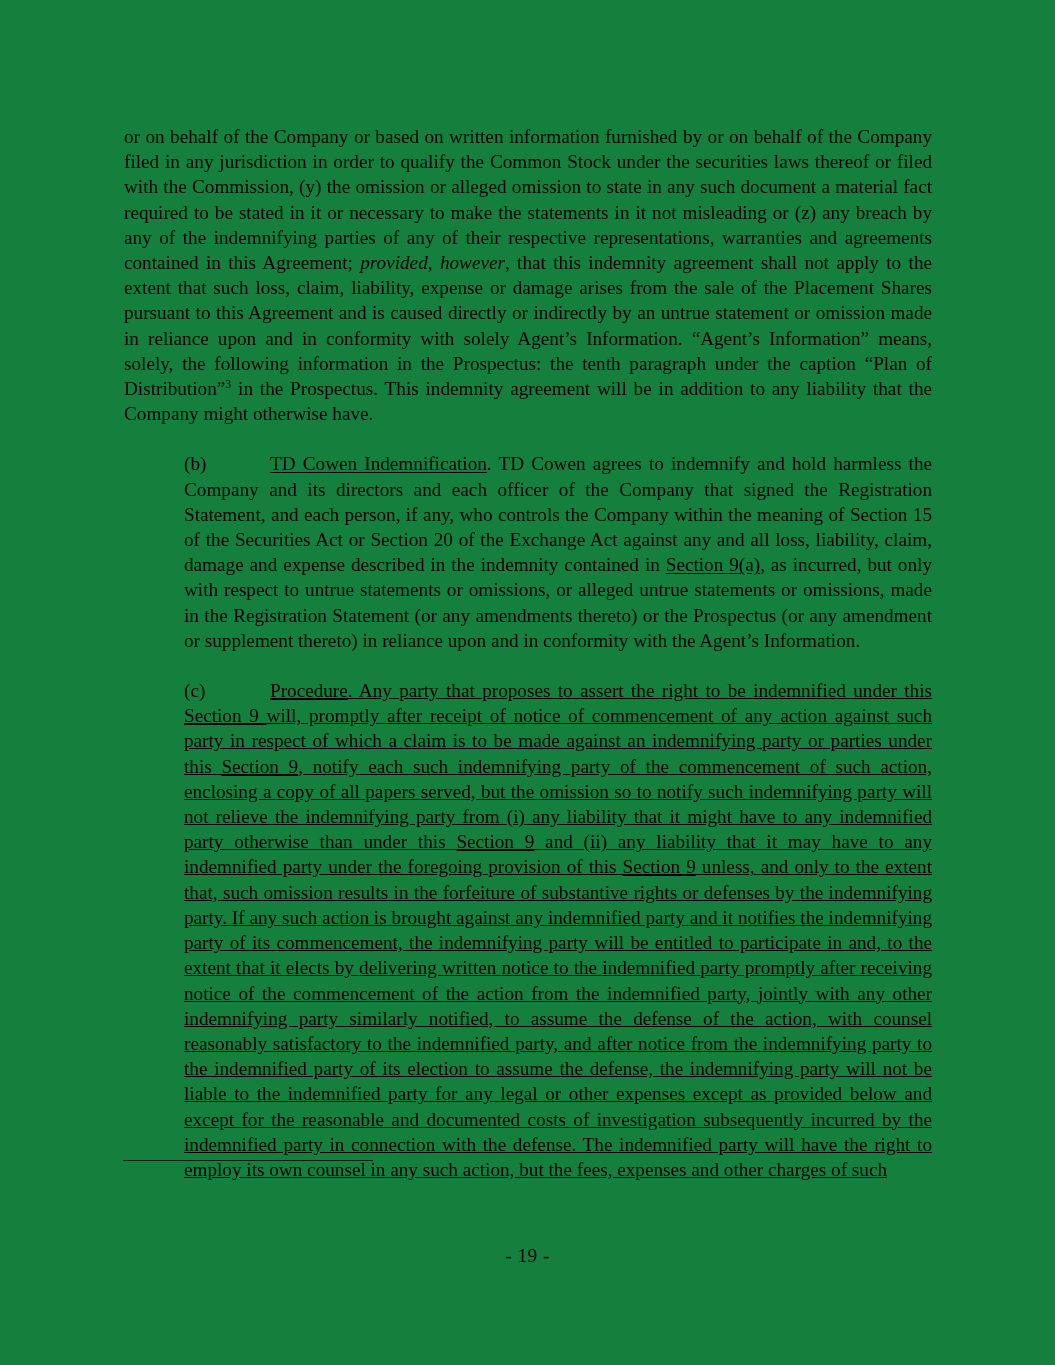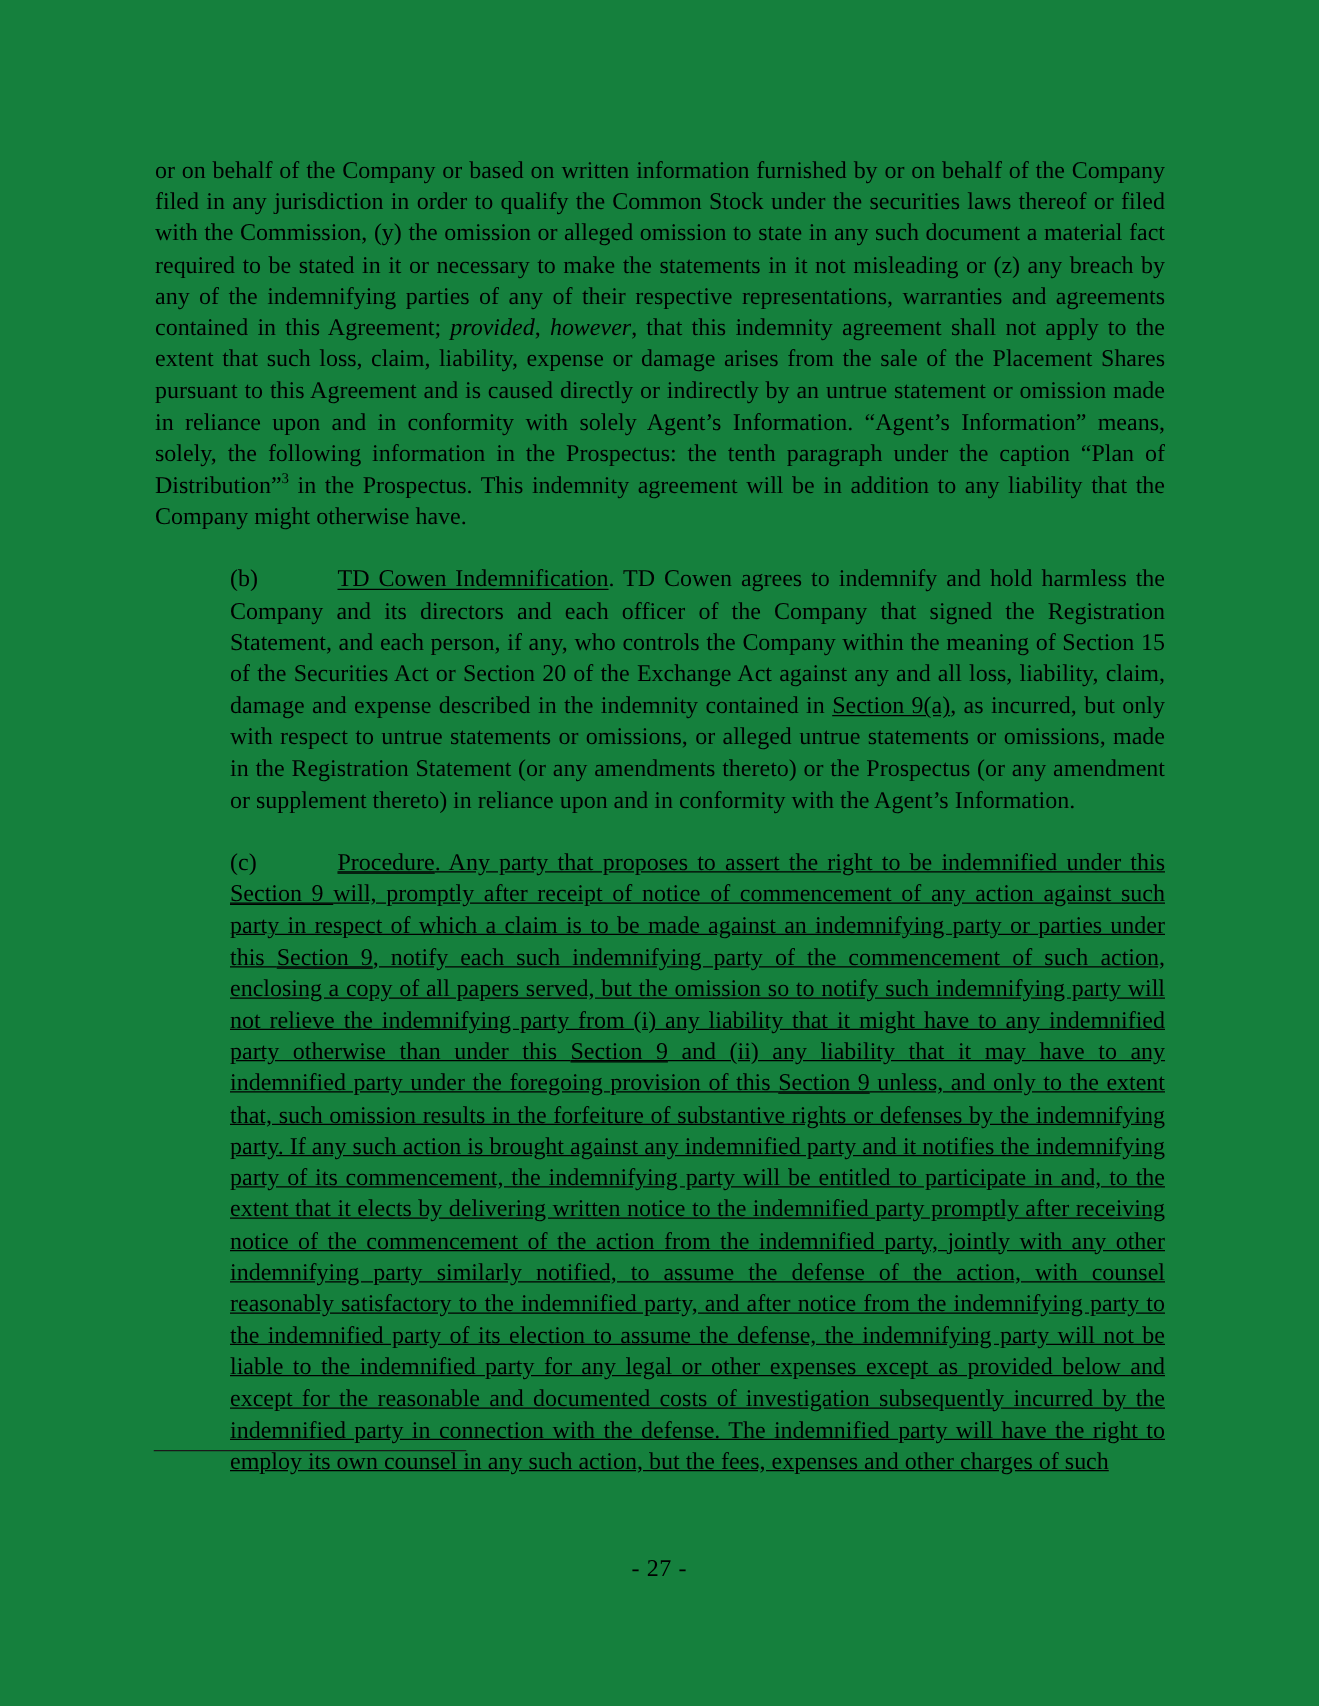--- a/index.html
+++ b/index.html
@@ -88,15 +88,15 @@
   <div class="text-block">
     <div id="paragraphs-container">
         <p class="para"><span>or on behalf of the Company or based on written information furnished by or on behalf of the Company filed in any jurisdiction in order to qualify the Common Stock under the securities laws thereof or filed with the Commission, (y) the omission or alleged omission to state in any such document a material fact required to be stated in it or necessary to make the statements in it not misleading or (z) any breach by any of the indemnifying parties of any of their respective representations, warranties and agreements contained in this Agreement; </span><i class="it">provided</i><span>, </span><i class="it">however</i><span>, that this indemnity agreement shall not apply to the extent that such loss, claim, liability, expense or damage arises from the sale of the Placement Shares pursuant to this Agreement and is caused directly or indirectly by an untrue statement or omission made in reliance upon and in conformity with solely Agent’s Information.  “Agent’s Information” means, solely, the following information in the Prospectus: the tenth paragraph under the caption “Plan of Distribution”</span><sup class="fn">3</sup><span> in the Prospectus.  This indemnity agreement will be in addition to any liability that the Company might otherwise have.</span></p>
         <p class="para lead"><span class="indent-label">(b)</span><span class="gap"></span><u class="ul">TD Cowen Indemnification</u><span>. TD Cowen agrees to indemnify and hold harmless the Company and its directors and each officer of the Company that signed the Registration Statement, and each person, if any, who controls the Company within the meaning of Section 15 of the Securities Act or Section 20 of the Exchange Act against any and all loss, liability, claim, damage and expense described in the indemnity contained in </span><u class="ul">Section 9(a)</u><span>, as incurred, but only with respect to untrue statements or omissions, or alleged untrue statements or omissions, made in the Registration Statement (or any amendments thereto) or the Prospectus (or any amendment or supplement thereto) in reliance upon and in conformity with the Agent’s Information.</span></p>
         <p class="para lead"><span class="indent-label">(c)</span><span class="gap"></span><u class="ul">Procedure</u><span>.  Any party that proposes to assert the right to be indemnified under this </span><u class="ul">Section 9 </u><span>will, promptly after receipt of notice of commencement of any action against such party in respect of which a claim is to be made against an indemnifying party or parties under this </span><u class="ul">Section 9</u><span>, notify each such indemnifying party of the commencement of such action, enclosing a copy of all papers served, but the omission so to notify such indemnifying party will not relieve the indemnifying party from (i) any liability that it might have to any indemnified party otherwise than under this </span><u class="ul">Section 9</u><span> and (ii) any liability that it may have to any indemnified party under the foregoing provision of this </span><u class="ul">Section 9</u><span> unless, and only to the extent that, such omission results in the forfeiture of substantive rights or defenses by the indemnifying party. If any such action is brought against any indemnified party and it notifies the indemnifying party of its commencement, the indemnifying party will be entitled to participate in and, to the extent that it elects by delivering written notice to the indemnified party promptly after receiving notice of the commencement of the action from the indemnified party, jointly with any other indemnifying party similarly notified, to assume the defense of the action, with counsel reasonably satisfactory to the indemnified party, and after notice from the indemnifying party to the indemnified party of its election to assume the defense, the indemnifying party will not be liable to the indemnified party for any legal or other expenses except as provided below and except for the reasonable and documented costs of investigation subsequently incurred by the indemnified party in connection with the defense. The indemnified party will have the right to employ its own counsel in any such action, but the fees, expenses and other charges of such</span></p>
       </div>
   </div>
 
   <div class="footnote-rule"></div>
 
-  <div class="page-number">- 27 -</div>
+  <div class="page-number">- 19 -</div>
 
 </div>
 
 </body></html>

